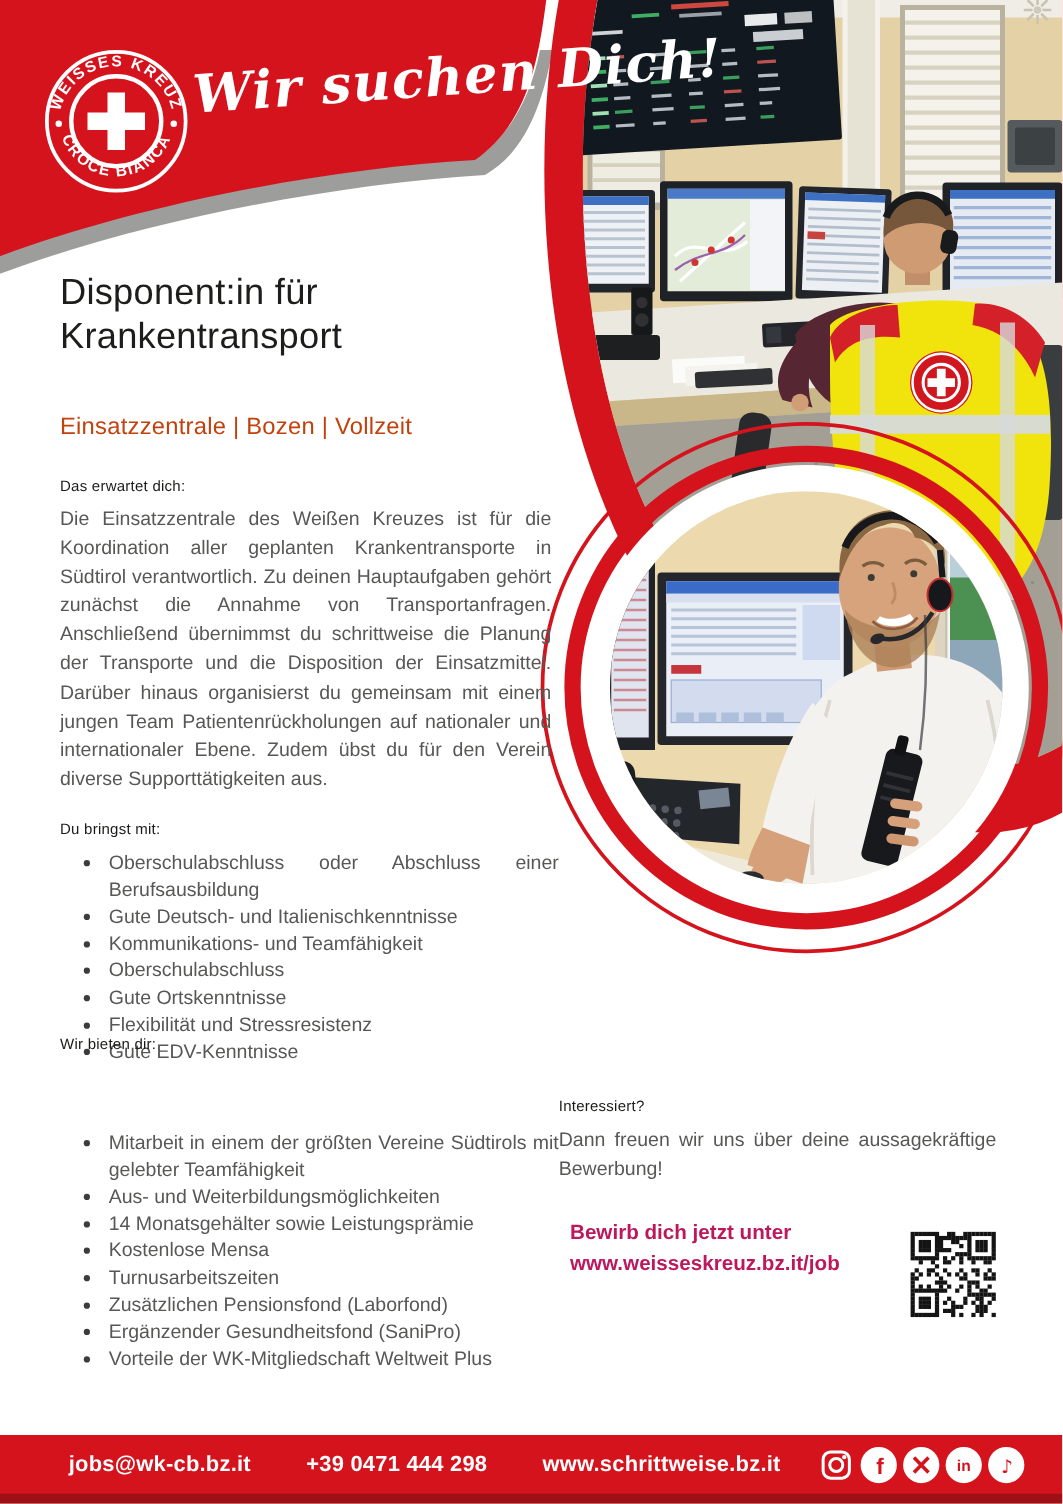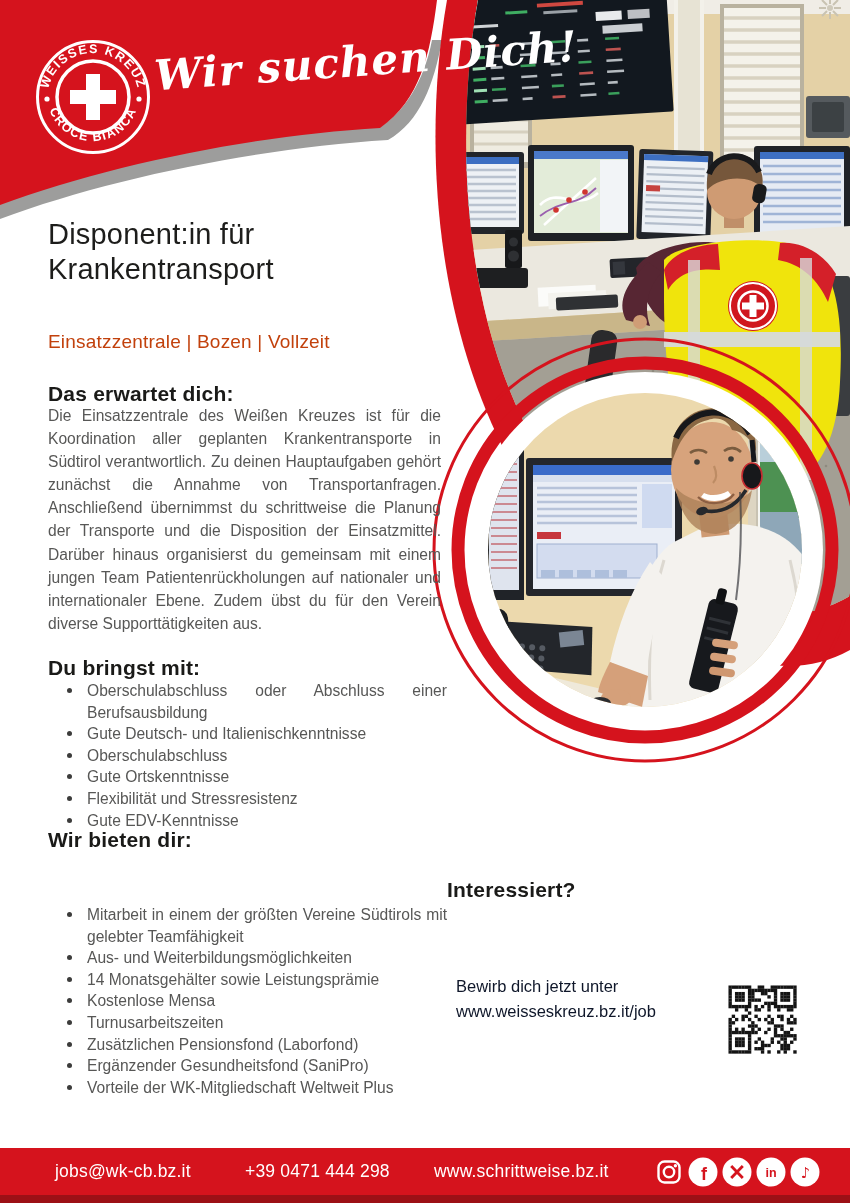--- a/index.html
+++ b/index.html
@@ -14,44 +14,44 @@
            font-family:"DejaVu Serif",serif;font-style:italic;font-weight:bold;
            font-size:42px;letter-spacing:1px;transform:rotate(-4deg);white-space:nowrap}
 
   
   .title{left:48px;top:217px;width:410px;color:#1d1d1b;font-weight:normal;
          font-size:29px;line-height:34.5px;letter-spacing:.2px}
   .title .tline{display:block}
   .meta{left:48px;top:331px;width:410px;color:#c2410c;font-size:19px;letter-spacing:.2px}
 
   
-  .h-sec{color:#1a1a18;font-weight:bold;font-size:21px;letter-spacing:.2px}
+  .h-sec{color:#1a1a18;font-weight:normal;font-size:12px;letter-spacing:.2px}
   .h1{left:48px;top:382px}
   .p1{left:48px;top:404px;width:393px;font-size:15.6px;line-height:23.1px;text-align:justify}
   .h2{left:48px;top:656px}
   .l2{left:48px;top:680px;width:399px}
   .h3{left:48px;top:828px}
   .l3{left:48px;top:904px;width:399px}
   ul{list-style:none}
   .bitem{display:flex;font-size:15.6px;line-height:21.6px}
   .dot{flex:none;width:5px;height:5px;border-radius:50%;background:#3c3c3b;margin:8px 15px 0 19px}
   .btxt{flex:1;text-align:justify}
 
   
   .h4{left:447px;top:878px}
   .p4{left:447px;top:901px;width:350px;font-size:15.6px;line-height:23.1px;text-align:justify}
-  .apply{left:456px;top:974px;width:280px;color:#0f172a;font-weight:normal;
+  .apply{left:456px;top:974px;width:280px;color:#be185d;font-weight:bold;
          font-size:16.5px;line-height:25px}
   .qr{left:722px;top:979px;width:81px;height:81px}
 
   
   .footer{left:0;top:1148px;width:850px;height:55px;background:#d5131d}
   .footer-dark{position:absolute;left:0;bottom:0;width:100%;height:8px;background:#9c1016}
   .f-item{position:absolute;top:0;height:47px;line-height:47px;color:#fff;
-          font-weight:normal;font-size:17.5px;letter-spacing:.2px;white-space:nowrap}
+          font-weight:bold;font-size:17.5px;letter-spacing:.2px;white-space:nowrap}
   .f-email{left:55px}.f-phone{left:245px}.f-web{left:434px}
   .socials{position:absolute;right:30px;top:9px;display:flex;gap:4px}
   .socials svg{width:30px;height:30px}
 </style>
 </head>
 <body>
 
 <div class="page">
 
   <svg class="abs" style="left:0;top:0" width="850" height="1203" viewBox="0 0 850 1203">
@@ -397,20 +397,24 @@
       <li class="bitem">
         <span class="dot"></span>
         <span class="btxt">Oberschulabschluss oder Abschluss einer Berufsausbildung</span>
       </li>
 
       <li class="bitem">
         <span class="dot"></span>
         <span class="btxt">Gute Deutsch- und Italienischkenntnisse</span>
       </li>
 
+      <li class="bitem">
+        <span class="dot"></span>
+        <span class="btxt">Kommunikations- und Teamfähigkeit</span>
+      </li>
 
       <li class="bitem">
         <span class="dot"></span>
         <span class="btxt">Oberschulabschluss</span>
       </li>
 
       <li class="bitem">
         <span class="dot"></span>
         <span class="btxt">Gute Ortskenntnisse</span>
       </li>
@@ -465,20 +469,21 @@
         <span class="btxt">Ergänzender Gesundheitsfond (SaniPro)</span>
       </li>
 
       <li class="bitem">
         <span class="dot"></span>
         <span class="btxt">Vorteile der WK-Mitgliedschaft Weltweit Plus</span>
       </li>
     </ul>
 
   <div class="abs h-sec h4">Interessiert?</div>
+  <p class="abs p4">Dann freuen wir uns über deine aussagekräftige Bewerbung!</p>
 
   <div class="abs apply">
     <span>Bewirb dich jetzt unter</span><br>
     <span>www.weisseskreuz.bz.it/job</span>
   </div>
 
   <svg id="qr-svg" class="abs qr" viewBox="0 0 25 25">
       <rect width="25" height="25" fill="#fff"></rect>
       <rect x="2" y="2" width="1.04" height="1.04" fill="#141414"></rect>
       <rect x="3" y="2" width="1.04" height="1.04" fill="#141414"></rect>

